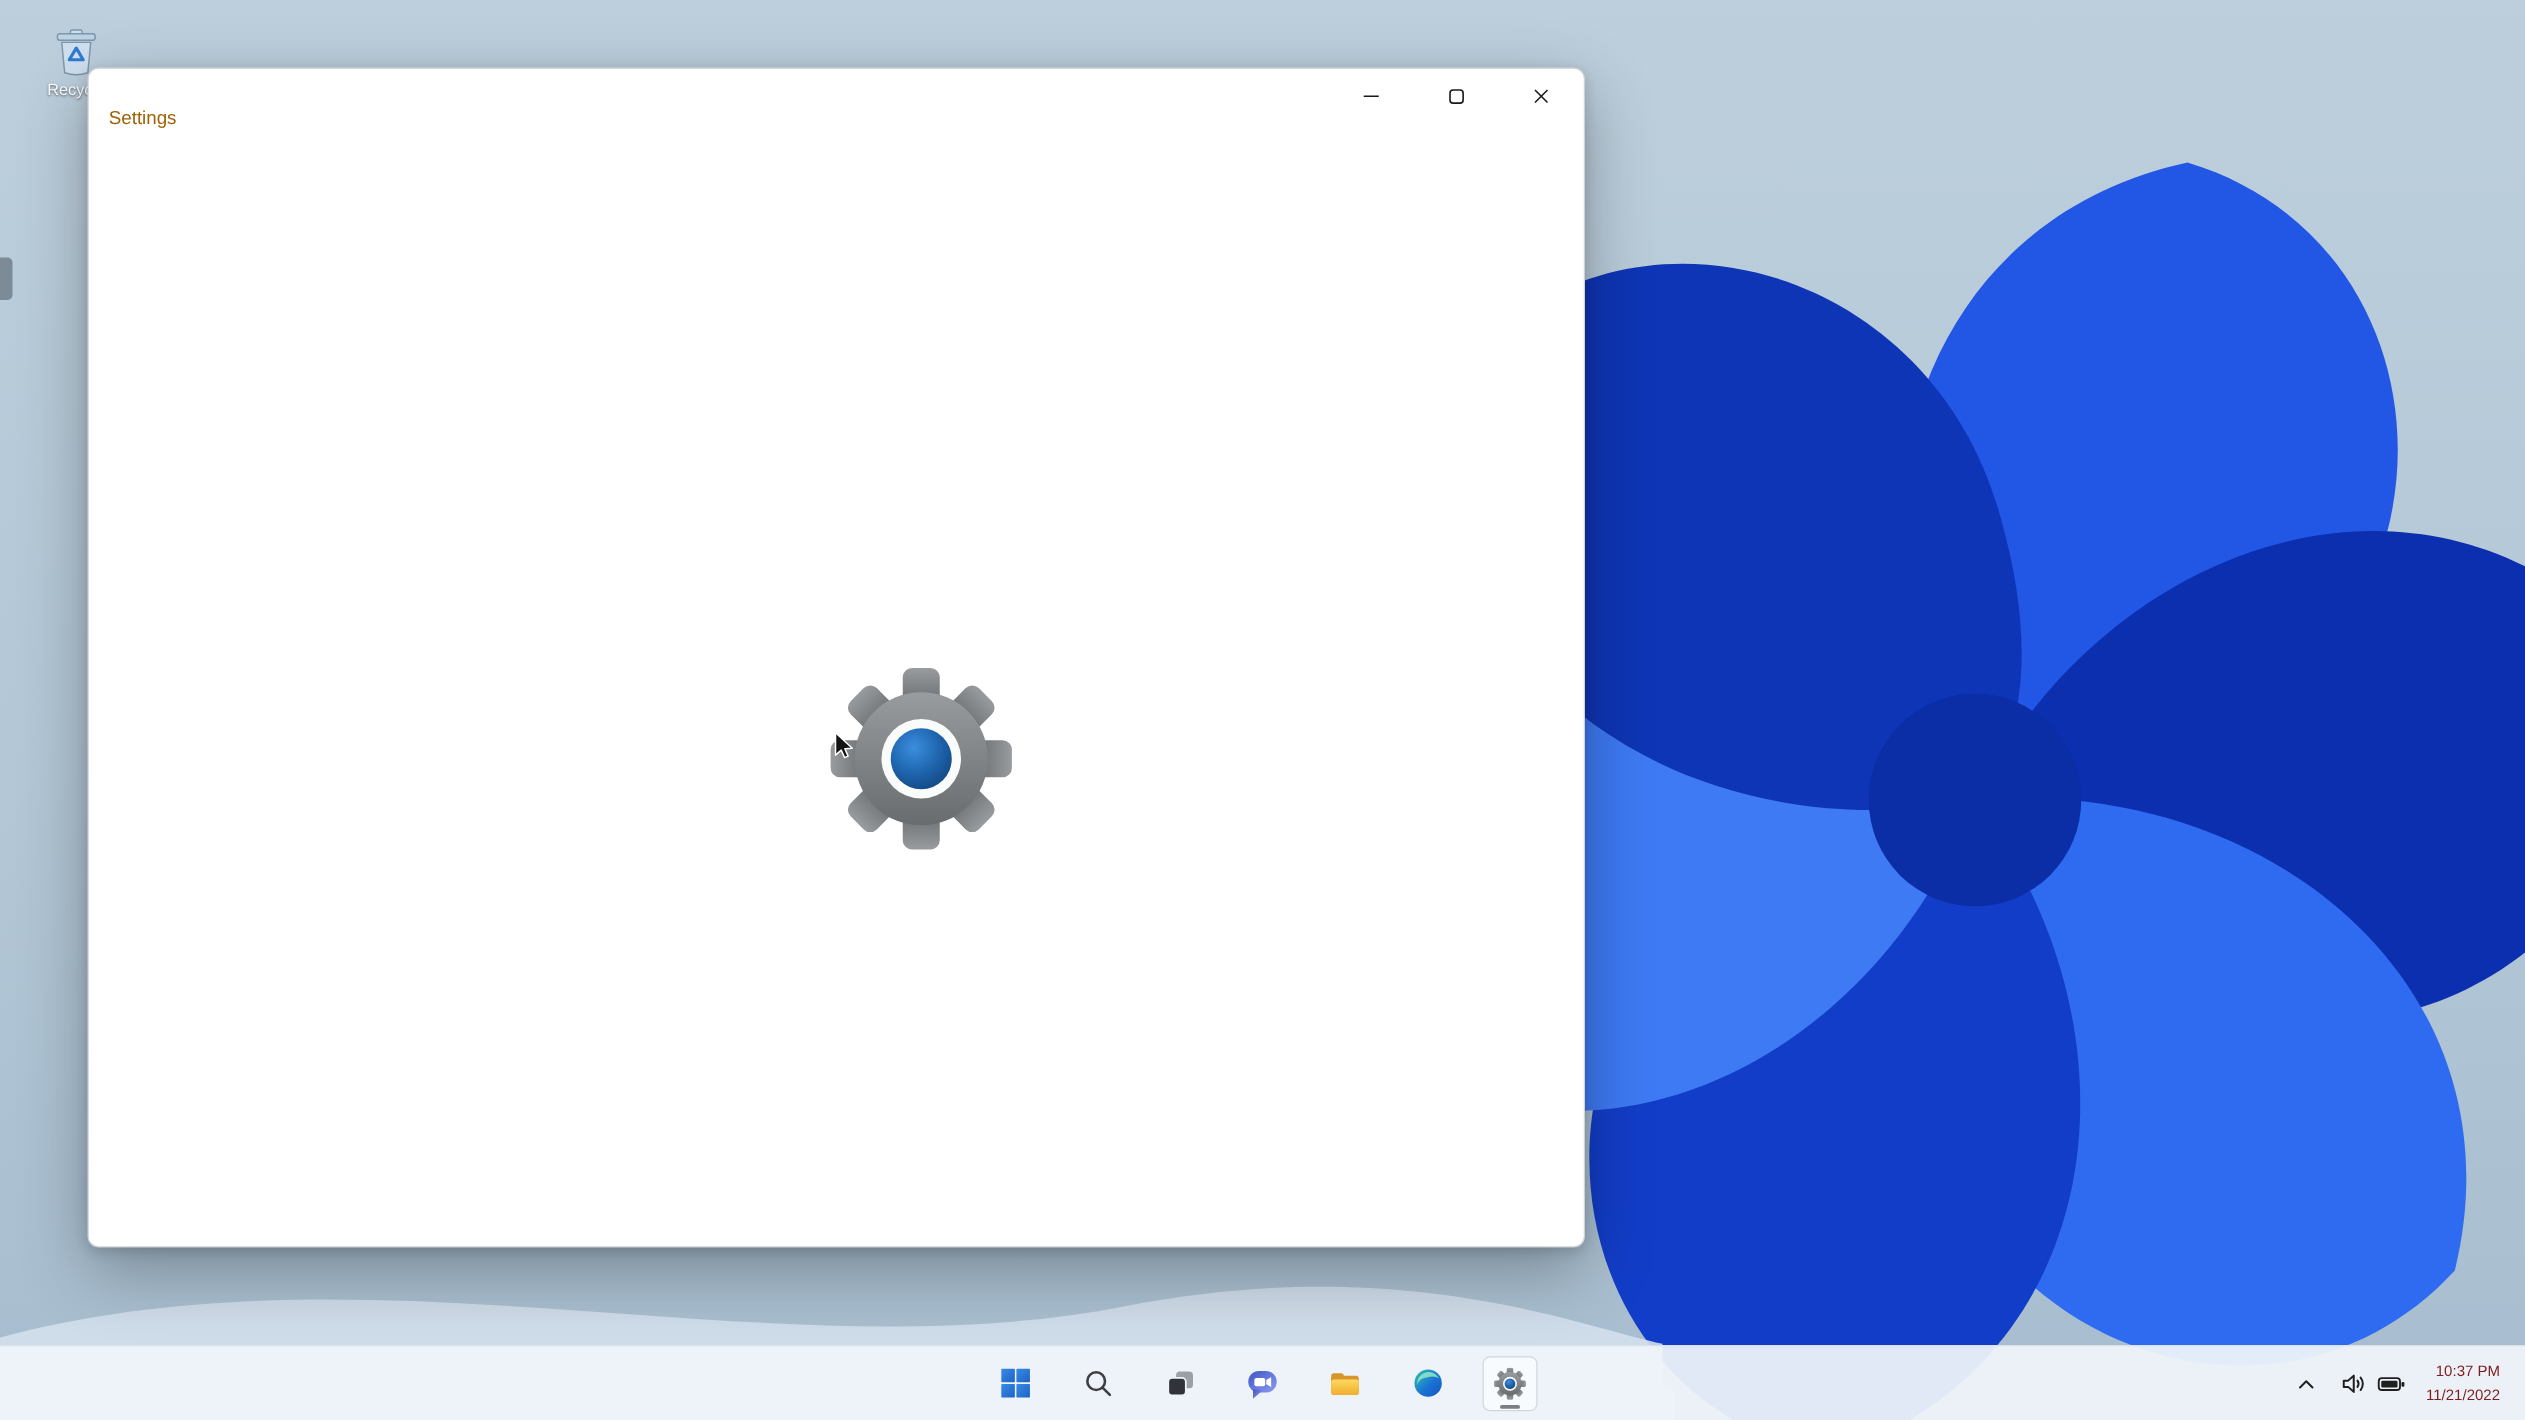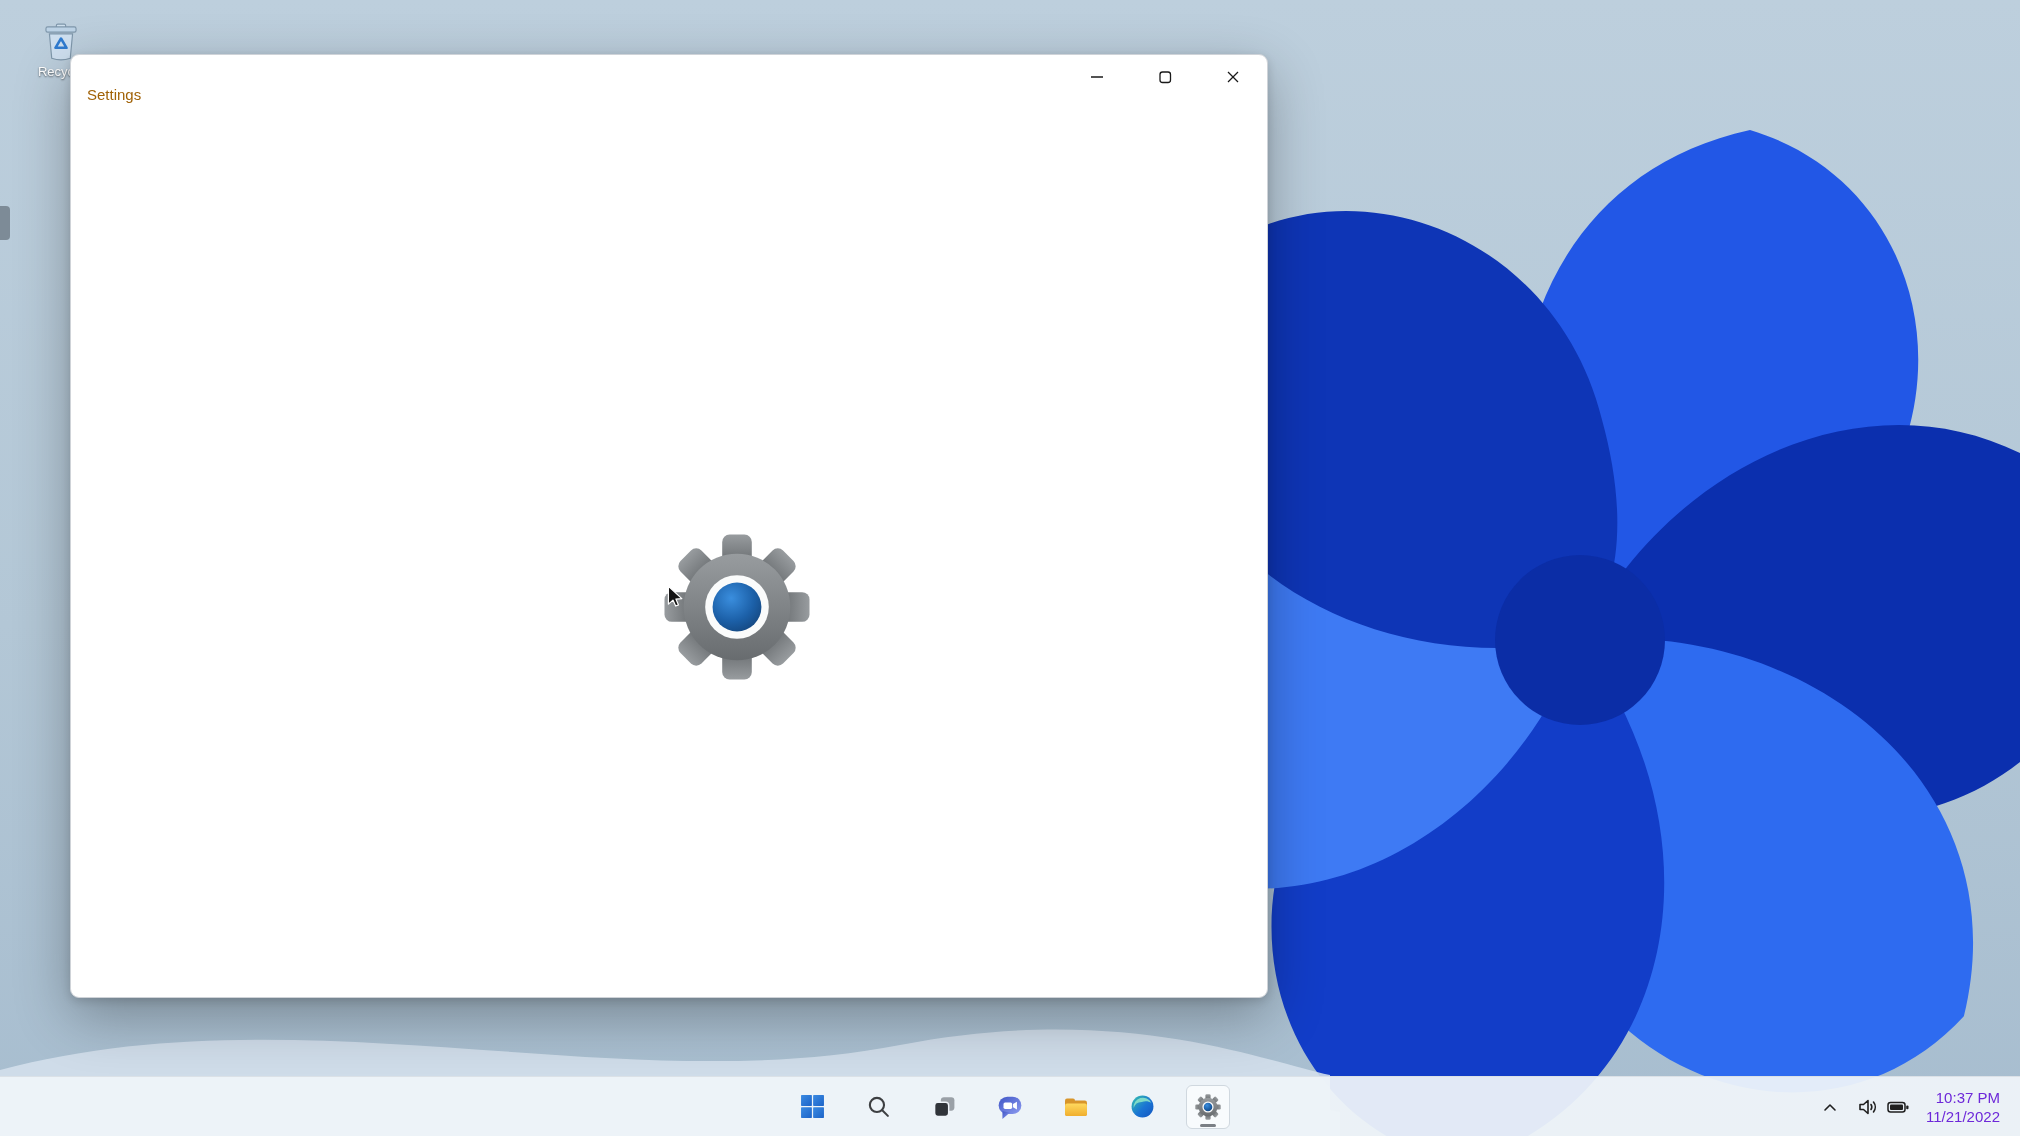--- a/index.html
+++ b/index.html
@@ -45,21 +45,21 @@
     background:transparent; border:1px solid transparent; }
   .tb-btn.active { background:#f8fbfd; border-color:#d0d8df; }
   .tb-btn.active .pill { position:absolute; bottom:1px; left:50%;
     transform:translateX(-50%); width:16px; height:3px; border-radius:2px;
     background:#7a7f85; }
 
   .tray { position:absolute; right:14px; display:flex; align-items:center; gap:4px; height:60px; }
   .tray-btn { height:40px; border-radius:6px; display:flex; align-items:center;
     justify-content:center; padding:0 6px; }
   .tray-group { display:flex; align-items:center; gap:6px; }
-  .clock { text-align:right; font-size:15px; color:#6d28d9; line-height:19px;
+  .clock { text-align:right; font-size:12px; color:#7f1d1d; line-height:19px;
     padding:0 6px; border-radius:6px; }
 
   
   .cursor { position:absolute; left:663px; top:583px; z-index:50; }
 </style>
 </head>
 <body>
 
 <svg width="0" height="0" style="position:absolute">
   <defs>

